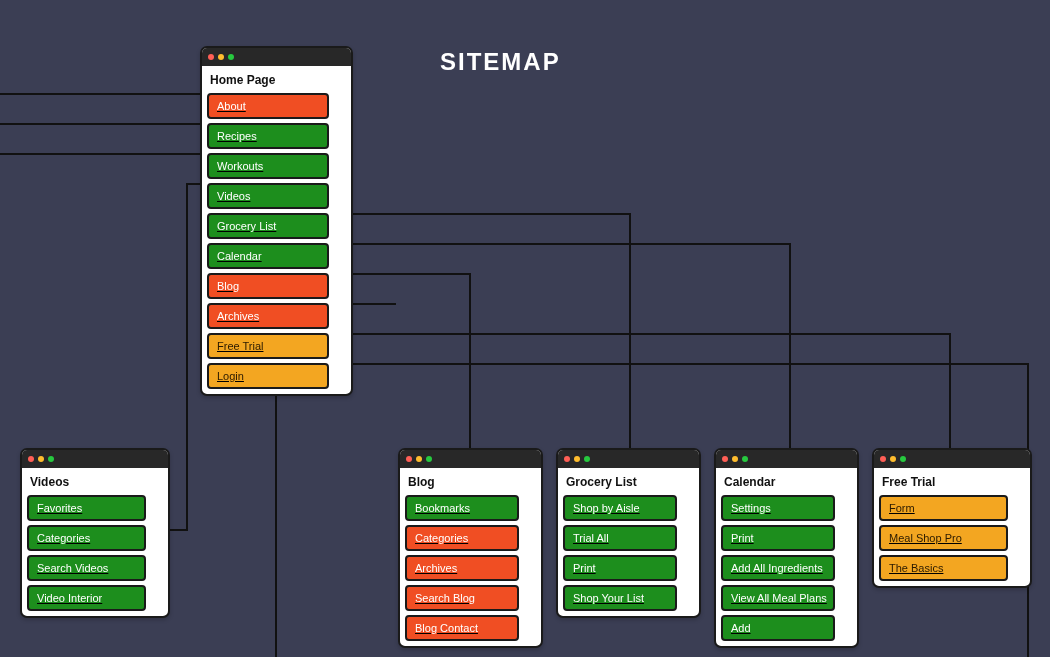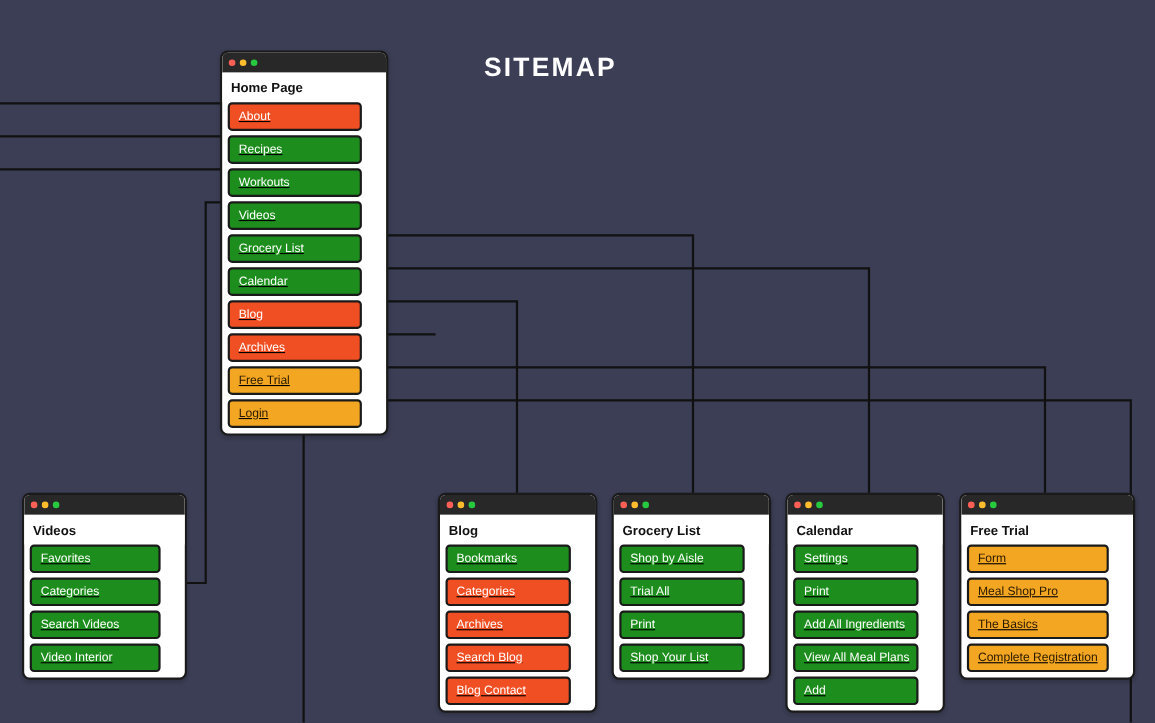--- a/index.html
+++ b/index.html
@@ -257,17 +257,14 @@
   <div class="card-body">
     <div class="item c-amber">
         <span>Form</span>
       </div>
     <div class="item c-amber">
         <span>Meal Shop Pro</span>
       </div>
     <div class="item c-amber">
         <span>The Basics</span>
       </div>
-    <div class="item c-amber">
-        <span>Complete Registration</span>
-      </div>
   </div>
 </div>
 
 </body></html>

